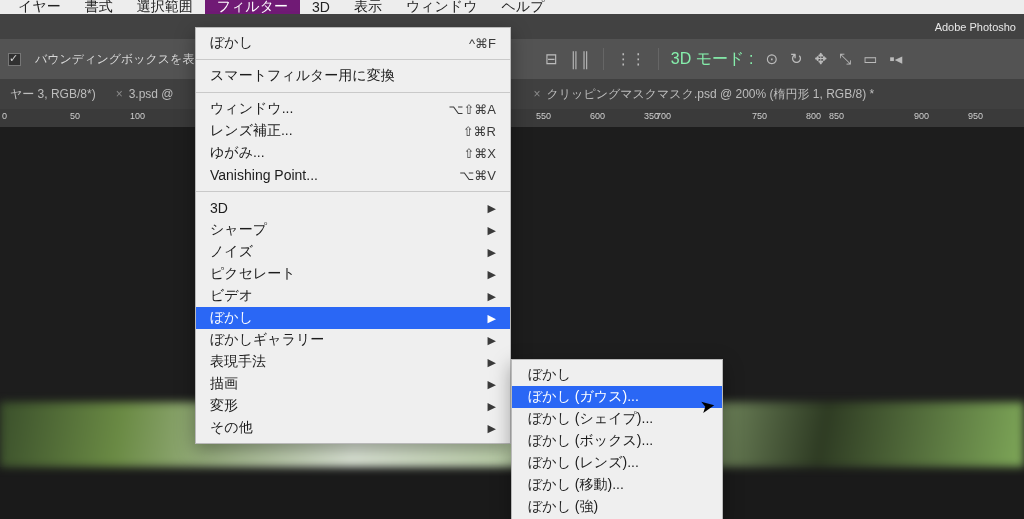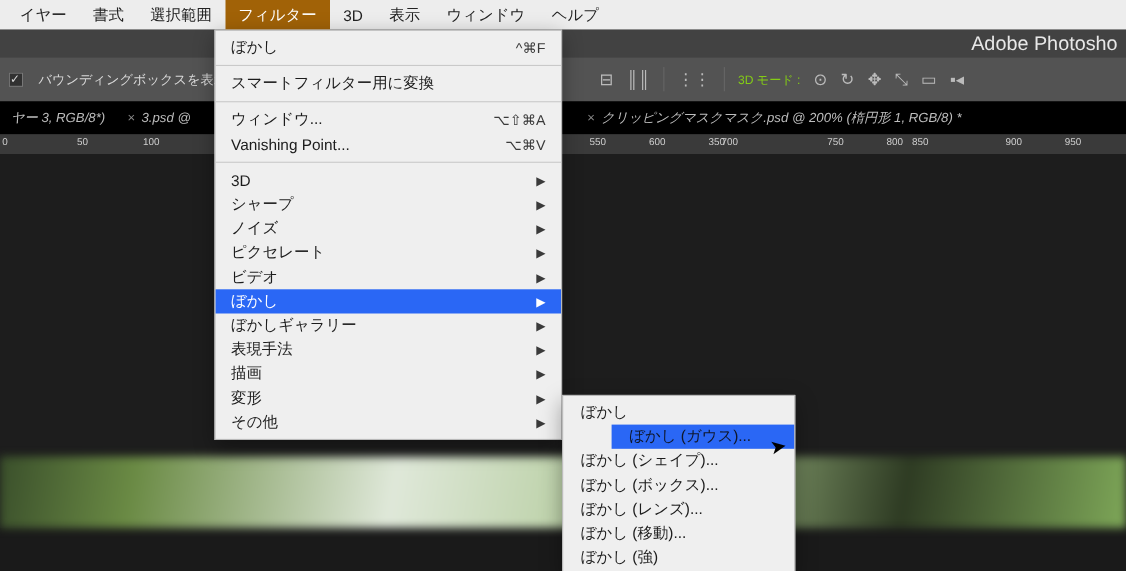--- a/index.html
+++ b/index.html
@@ -1,51 +1,51 @@
 <!DOCTYPE html>
 <html><head>
 <meta charset="utf-8">
 <style>
   * { margin:0; padding:0; box-sizing:border-box; font-family:"Hiragino Kaku Gothic Pro","Meiryo",sans-serif; }
   body { background:#1a1a1a; width:1024px; height:519px; overflow:hidden; position:relative; }
-  .menubar { background:#ededed; height:27px; display:flex; align-items:center; padding-left:6px; font-size:14px; color:#222; }
+  .menubar { background:#ededed; height:14px; display:flex; align-items:center; padding-left:6px; font-size:14px; color:#222; }
   .menubar .mitem { padding:0 12px; height:100%; display:flex; align-items:center; cursor:default; }
-  .menubar .mitem.active { background:#a16207; color:#fff; }
-  .titlebar { background:#424242; height:25px; display:flex; align-items:center; justify-content:flex-end; color:#e8e8e8; font-size:18px; padding-right:8px; }
+  .menubar .mitem.active { background:#701a75; color:#fff; }
+  .titlebar { background:#424242; height:25px; display:flex; align-items:center; justify-content:flex-end; color:#e8e8e8; font-size:11px; padding-right:8px; }
   .optrow { background:#535353; height:40px; display:flex; align-items:center; position:relative; gap:14px; padding-left:8px; }
   .optrow .chk { width:13px; height:13px; background:#313131; border:1px solid #777; display:inline-block; position:relative; }
   .optrow .chk::after { content:"✓"; color:#d8d8d8; font-size:11px; position:absolute; left:0; top:-2px; }
   .optrow .lbl { color:#d9d9d9; font-size:12px; }
-  .tabrow { background:#000000; height:30px; display:flex; align-items:flex-end; color:#bdbdbd; font-size:12px;font-style:italic; }
+  .tabrow { background:#404040; height:30px; display:flex; align-items:flex-end; color:#bdbdbd; font-size:12px; }
   .tabrow .tab { padding:0 10px; display:flex; align-items:center; height:100%; gap:6px; }
   .tabrow .close { color:#8a8a8a; }
   .ruler { background:#3a3a3a; height:18px; position:relative; color:#cfcfcf; font-size:9px; }
   .ruler span { position:absolute; top:2px; }
   .canvaszone { background:#1d1d1d; height:340px; position:relative; }
   .imgslice { position:absolute; left:0; width:1024px; height:65px; bottom:0;
     background:linear-gradient(100deg,#3a4f2b 0%, #6a8a44 12%, #dfe8d9 35%, #a8c48c 60%, #2e3b23 80%, #7ea758 100%);
     filter:blur(4px); }
   
   .dd { position:absolute; left:195px; top:27px; width:316px; background:#efefef; border:1px solid #b9b9b9; box-shadow:0 6px 18px rgba(0,0,0,0.35); font-size:14px; color:#1c1c1c; padding:4px 0; }
   .dd .row { display:flex; align-items:center; height:22px; padding:0 14px; position:relative; }
   .dd .row .label { flex:1; white-space:nowrap; }
   .dd .row .short { color:#3a3a3a; font-size:13px; justify-self:end; }
   .dd .row.hl { background:#2a67f5; color:#fff; }
   .dd .sep { height:1px; background:#c9c9c9; margin:5px 0; }
   .dd .arrow { font-size:11px; color:#3a3a3a; }
   .dd .row.hl .arrow { color:#fff; }
   
   .sub { position:absolute; left:511px; top:359px; width:212px; background:#efefef; border:1px solid #b9b9b9; box-shadow:0 6px 18px rgba(0,0,0,0.35); font-size:14px; color:#1c1c1c; padding:4px 0; }
   .sub .srow { height:22px; display:flex; align-items:center; padding:0 16px; }
-  .sub .srow.hl { background:#2a67f5; color:#0f172a;margin-left:44px; }
+  .sub .srow.hl { background:#2a67f5; color:#ffffff; }
   .cursor { position:absolute; left:700px; top:395px; font-size:18px; color:#000; transform:rotate(-10deg); pointer-events:none; z-index:20; }
   
   .toolicons { position:absolute; left:545px; top:0; height:40px; display:flex; align-items:center; gap:12px; color:#bbb; font-size:15px; }
   .toolicons .sep2 { width:1px; height:22px; background:#666; }
-  .toolicons .modelabel { font-size:11px; color:#84cc16; }
+  .toolicons .modelabel { font-size:16px; color:#86efac; }
 </style>
 </head>
 <body>
 
 <div class="menubar">
   <div class="mitem">イヤー</div>
   <div class="mitem">書式</div>
   <div class="mitem">選択範囲</div>
   <div class="mitem active">フィルター</div>
   <div class="mitem">3D</div>
@@ -120,20 +120,28 @@
   <div class="row">
     <span class="label">スマートフィルター用に変換</span>
       <span class="short"></span>
   </div>
   <div class="sep"></div>
   <div class="row">
       <span class="label">ウィンドウ...</span>
       <span class="short">⌥⇧⌘A</span>
     </div>
   <div class="row">
+      <span class="label">レンズ補正...</span>
+      <span class="short">⇧⌘R</span>
+    </div>
+  <div class="row">
+      <span class="label">ゆがみ...</span>
+      <span class="short">⇧⌘X</span>
+    </div>
+  <div class="row">
       <span class="label">Vanishing Point...</span>
       <span class="short">⌥⌘V</span>
     </div>
   <div class="sep"></div>
   <div class="row">
       <span class="label">3D</span>
       <span class="arrow">▶</span>
     </div>
   <div class="row">
       <span class="label">シャープ</span>

